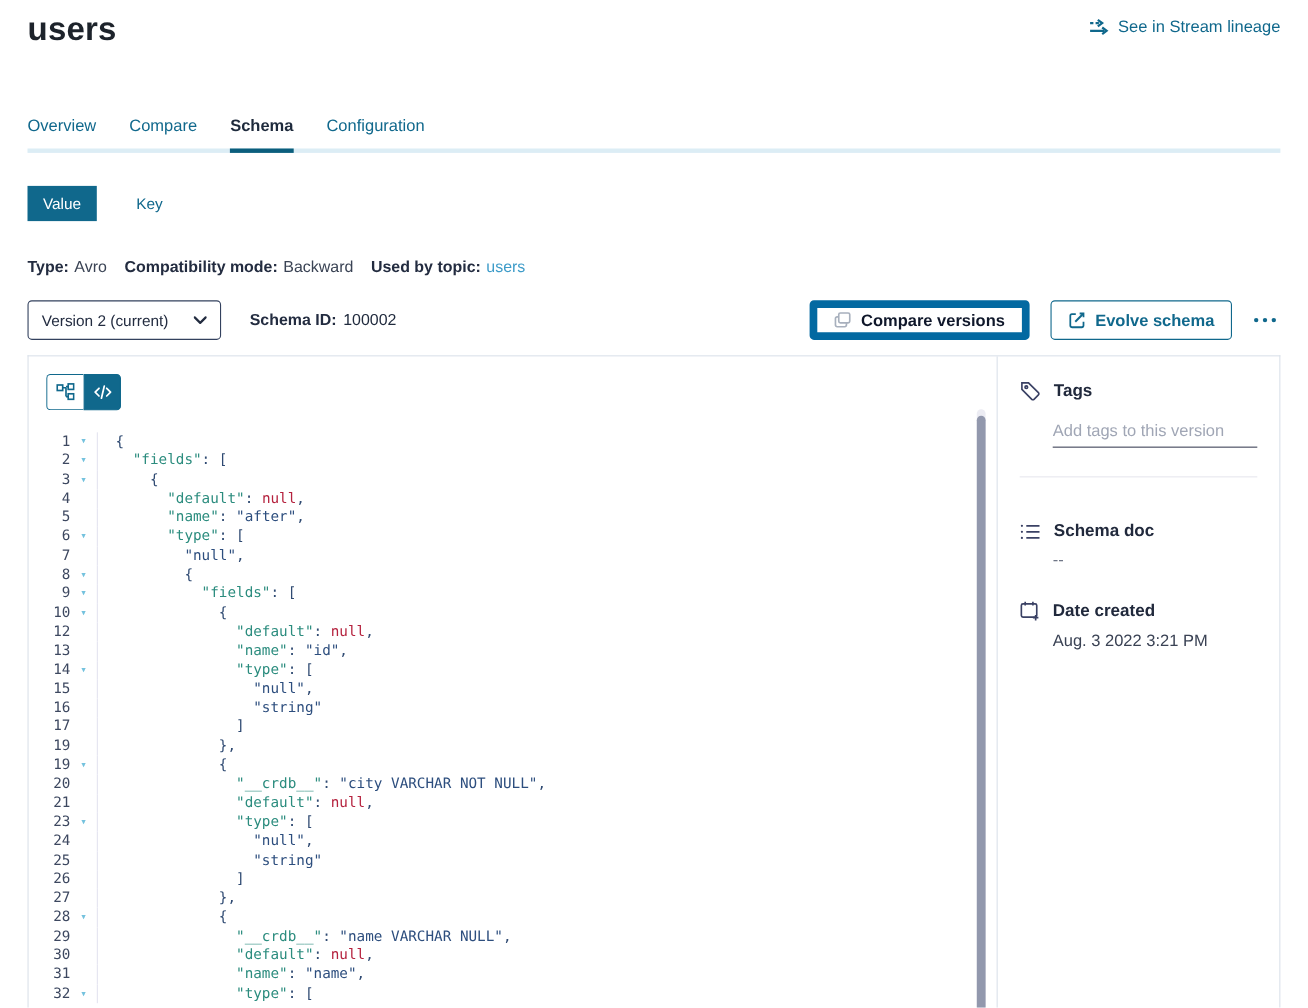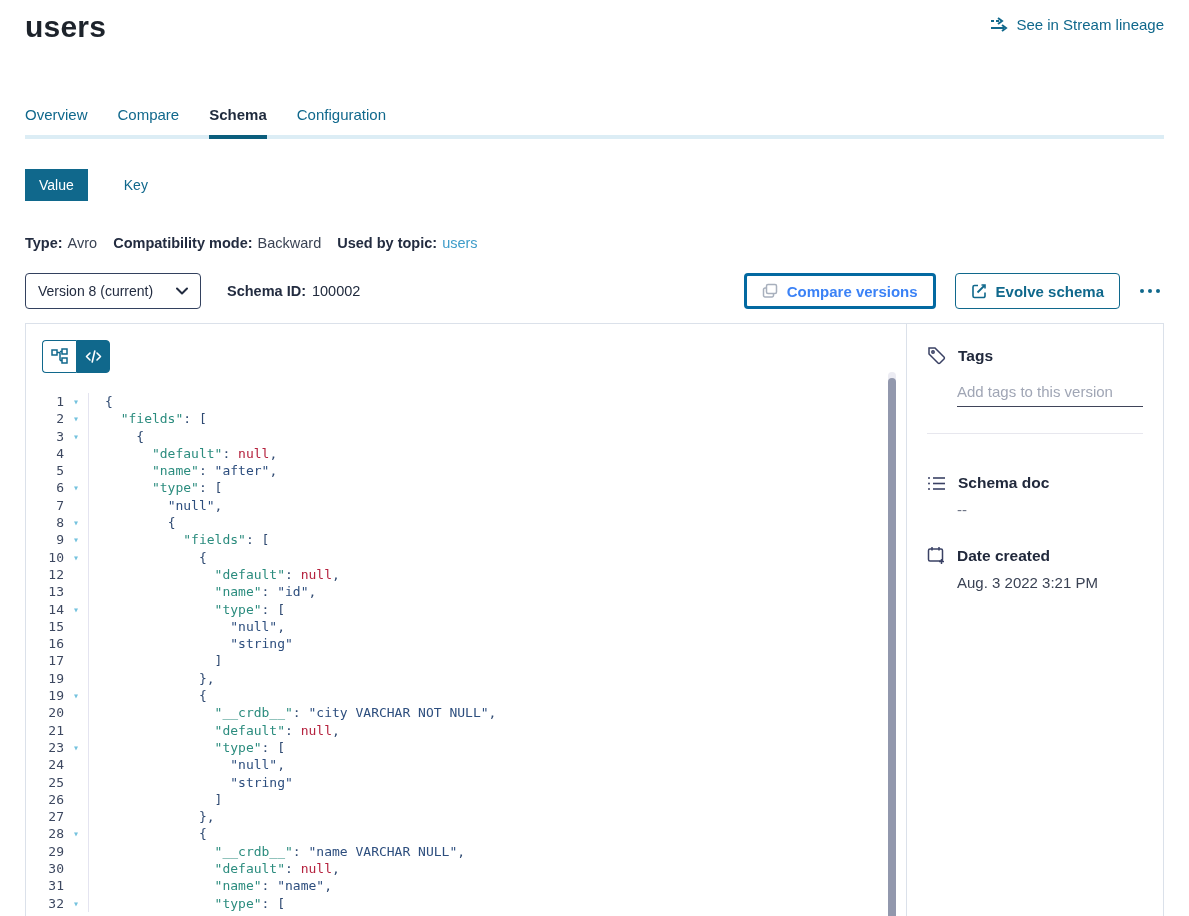--- a/index.html
+++ b/index.html
@@ -36,21 +36,21 @@
   
   .controls { margin-top:22px; display:flex; align-items:center; }
   .version-select { display:flex; align-items:center; justify-content:space-between; width:176px;
     height:36px; border:1px solid #33415e; border-radius:4px; padding:0 12px; font-size:14px;
     color:#232c40; cursor:pointer; background:#fff; }
   .schema-id { margin-left:26px; font-size:14.5px; display:flex; gap:6px; }
   .schema-id .lbl { font-weight:bold; color:#232c40; }
   .spacer { flex:1; }
   .btn { display:flex; align-items:center; gap:9px; height:36px; padding:0 15px; border-radius:4px;
     font-size:15px; font-weight:bold; font-family:inherit; background:#fff; cursor:pointer; }
-  .btn.disabled { border:3px solid #0369a1; color:#3b82f6; cursor:default;margin-left:32px; }
+  .btn.disabled { border:7px solid #0369a1; color:#0f172a; cursor:default;margin-left:32px; }
   .btn.outline { border:1px solid var(--accent-teal,#10688c); color:var(--accent-teal,#10688c); margin-left:19px; }
   .more { display:flex; gap:4px; margin-left:16px; padding:6px 4px; cursor:pointer; }
   .more i { width:4px; height:4px; border-radius:50%; background:var(--accent-teal,#10688c); }
 
   
   .main { margin-top:14px; border:1px solid #dbe1ea; border-bottom:none; height:620px;
     display:flex; }
   .editor-panel { width:894px; position:relative; padding:16px 0 0 16px; }
 
   .view-toggle { display:flex; }
@@ -133,21 +133,21 @@
       <span class="val">Backward</span>
     </div>
     <div class="group">
       <span class="lbl">Used by topic:</span>
       <span class="val link">users</span>
     </div>
   </div>
 
   <div class="controls">
     <div class="version-select">
-      <span>Version 8 (current)</span>
+      <span>Version 2 (current)</span>
       <svg width="12" height="8" viewBox="0 0 12 8" fill="none" stroke="#232c40" stroke-width="2" stroke-linecap="round" stroke-linejoin="round">
         <polyline points="1,1.5 6,6.5 11,1.5"></polyline>
       </svg>
     </div>
     <div class="schema-id">
       <span class="lbl">Schema ID:</span>
       <span class="val">100002</span>
     </div>
     <div class="spacer"></div>
     <button class="btn disabled">

